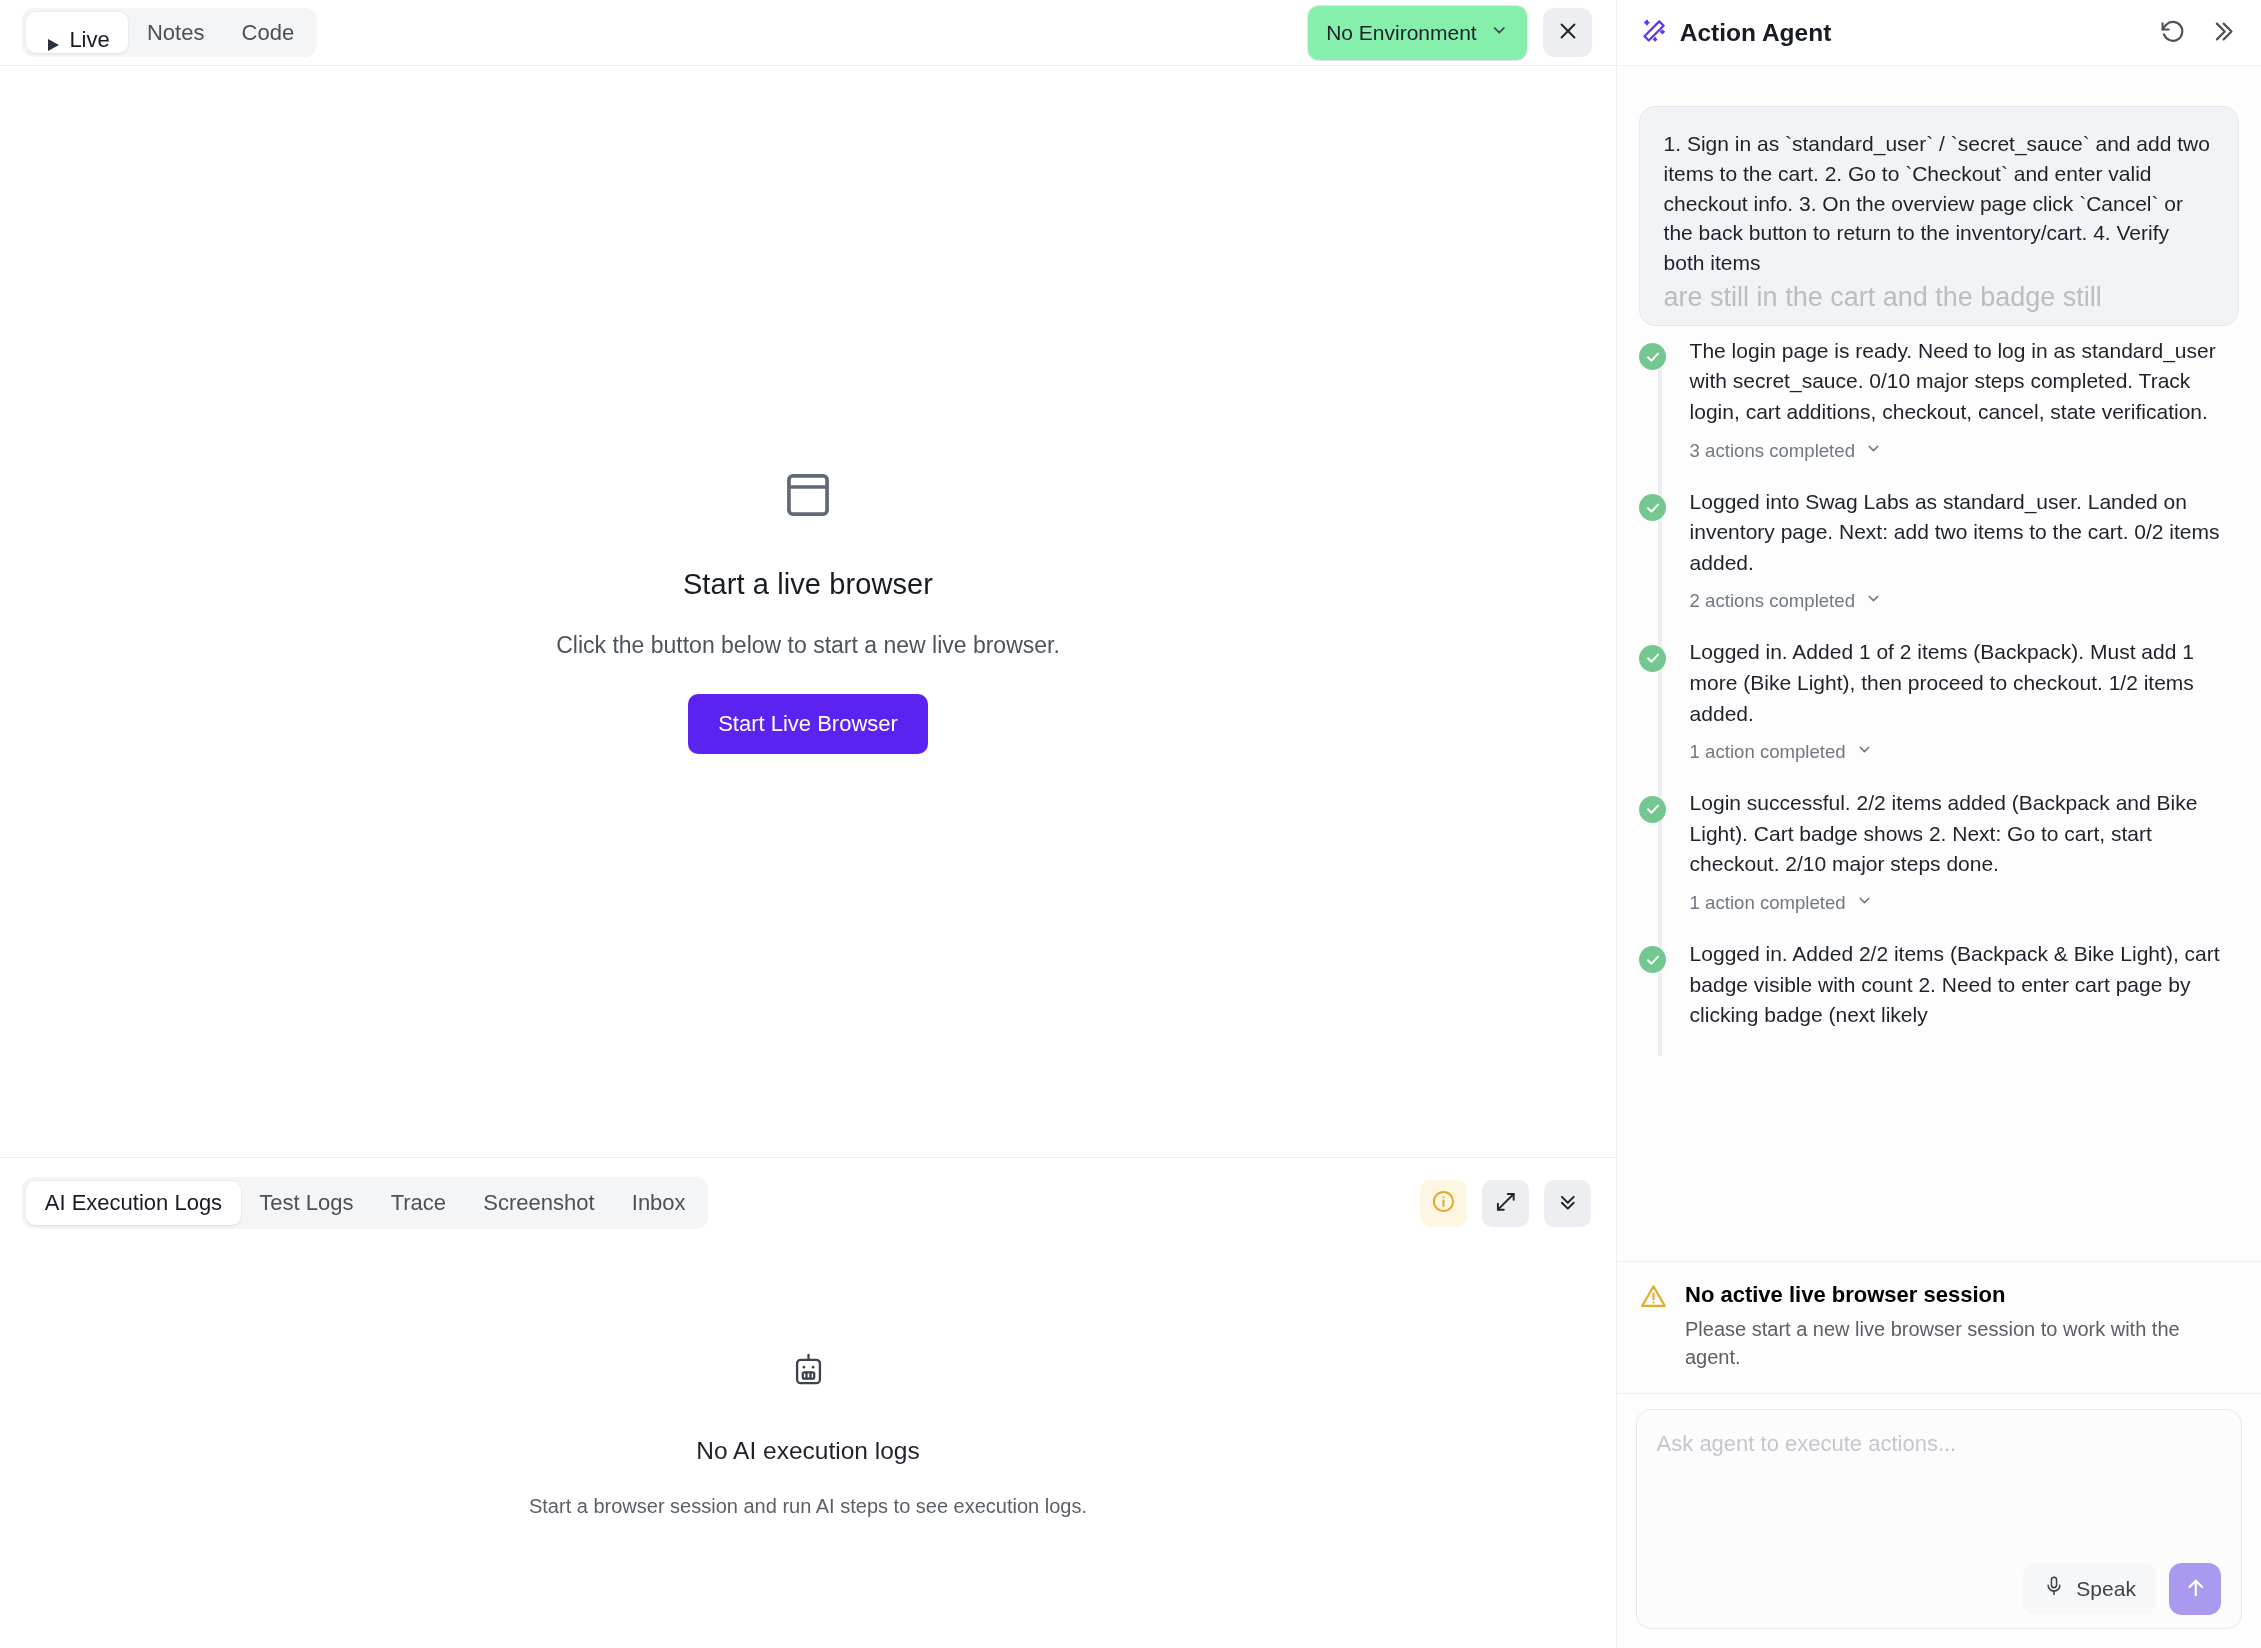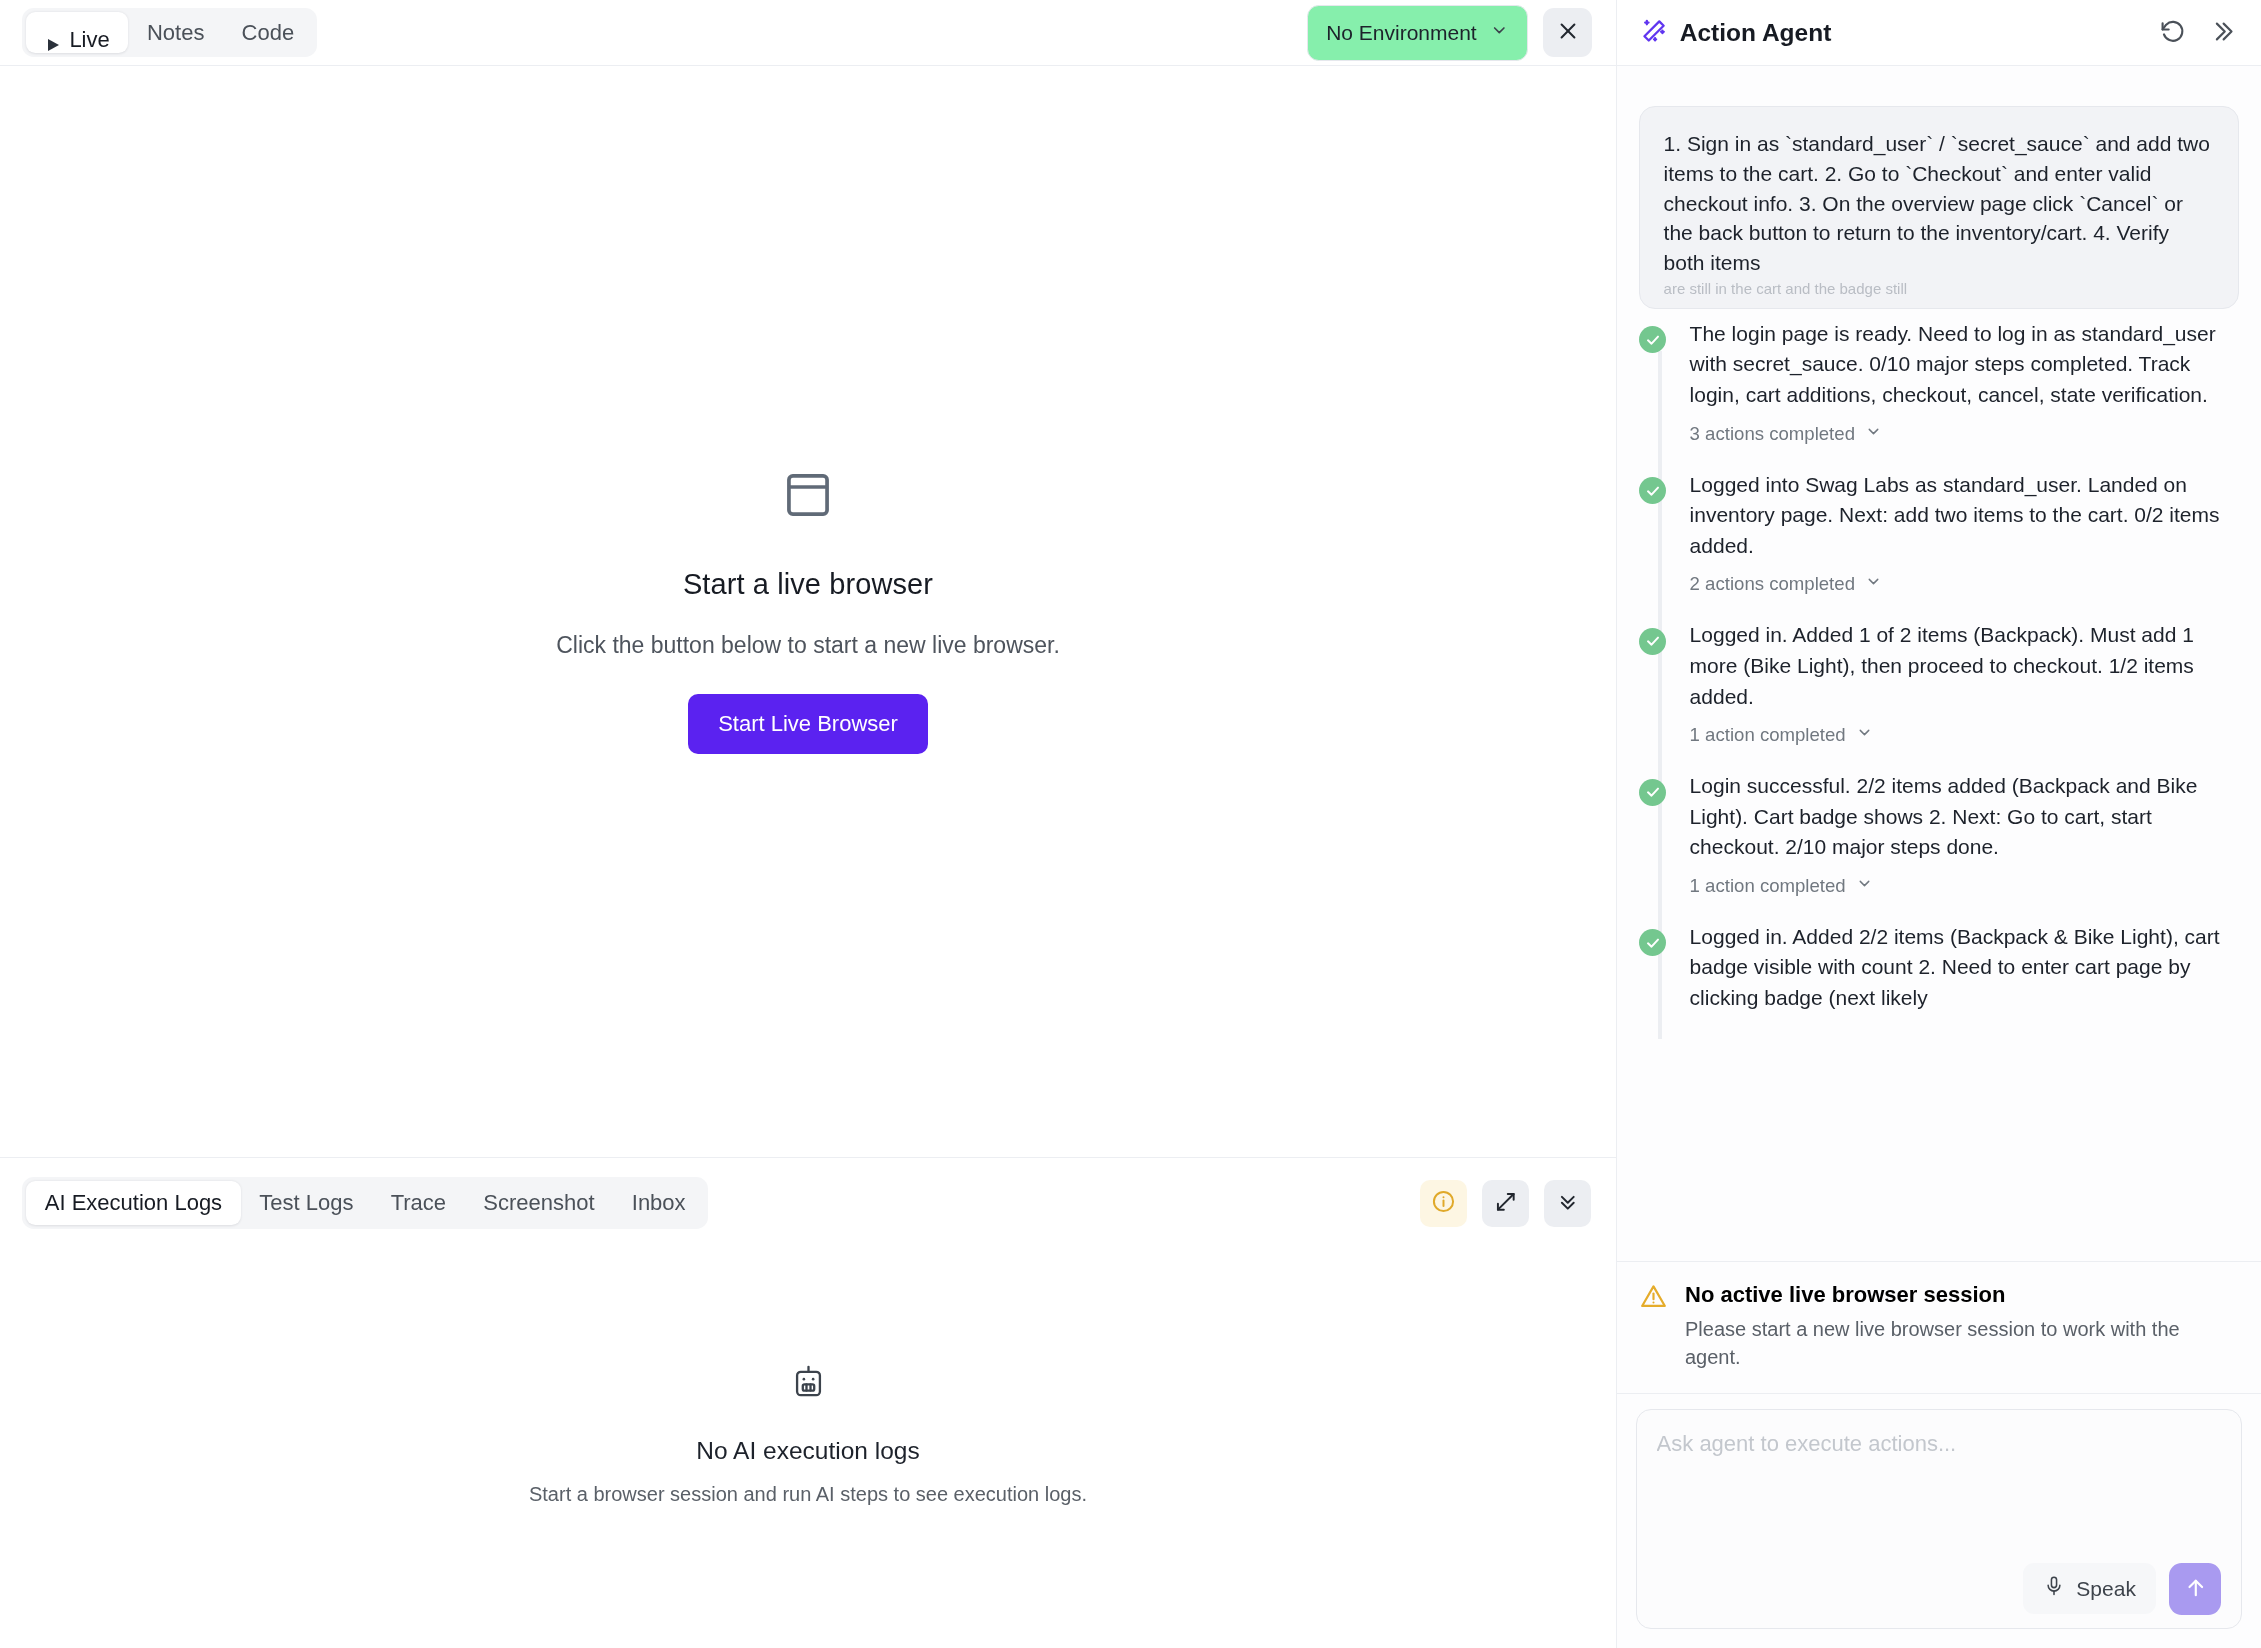--- a/index.html
+++ b/index.html
@@ -136,20 +136,21 @@
     background: #eceef2;
     display: flex; align-items: center; justify-content: center;
     margin-left: 15px; cursor: pointer;
   }
   .icon-btn.amber { background: #fdf6e3; }
   .logs-body {
     flex: 1 1 auto;
     display: flex; flex-direction: column;
     align-items: center; justify-content: center;
     padding-bottom: 25px;
+    gap: 12px;
   }
   .robot-wrap { margin-bottom: 32px; }
   .logs-title { font-size: 24.5px; color: #1d222b; margin-bottom: 18.6px; }
   .logs-sub { font-size: 20px; color: #5a6068; }
 
   
   .right-pane {
     width: 644px; height: 1648px;
     display: flex; flex-direction: column;
     background: #fdfdfe;
@@ -184,21 +185,21 @@
     padding: 22px 23.6px 8.4px 23.6px;
     margin: 15px 0 10px 0;
     max-height: 253px;
     overflow: hidden;
     position: relative;
   }
   .task-text {
     font-size: 21px; line-height: 1.42; color: #1d222b;
   }
   .task-fade {
-    font-size: 15px; line-height: 1.42; color: #b9bdc4;
+    font-size: 27px; line-height: 1.42; color: #b9bdc4;
     white-space: nowrap; overflow: hidden;
   }
 
   .timeline { position: relative; padding-left: 0; }
   .tl-line {
     position: absolute; left: 19.4px; top: 32px; bottom: 0;
     width: 3.4px; background: #eceef2;
   }
   .msg {
     position: relative;

